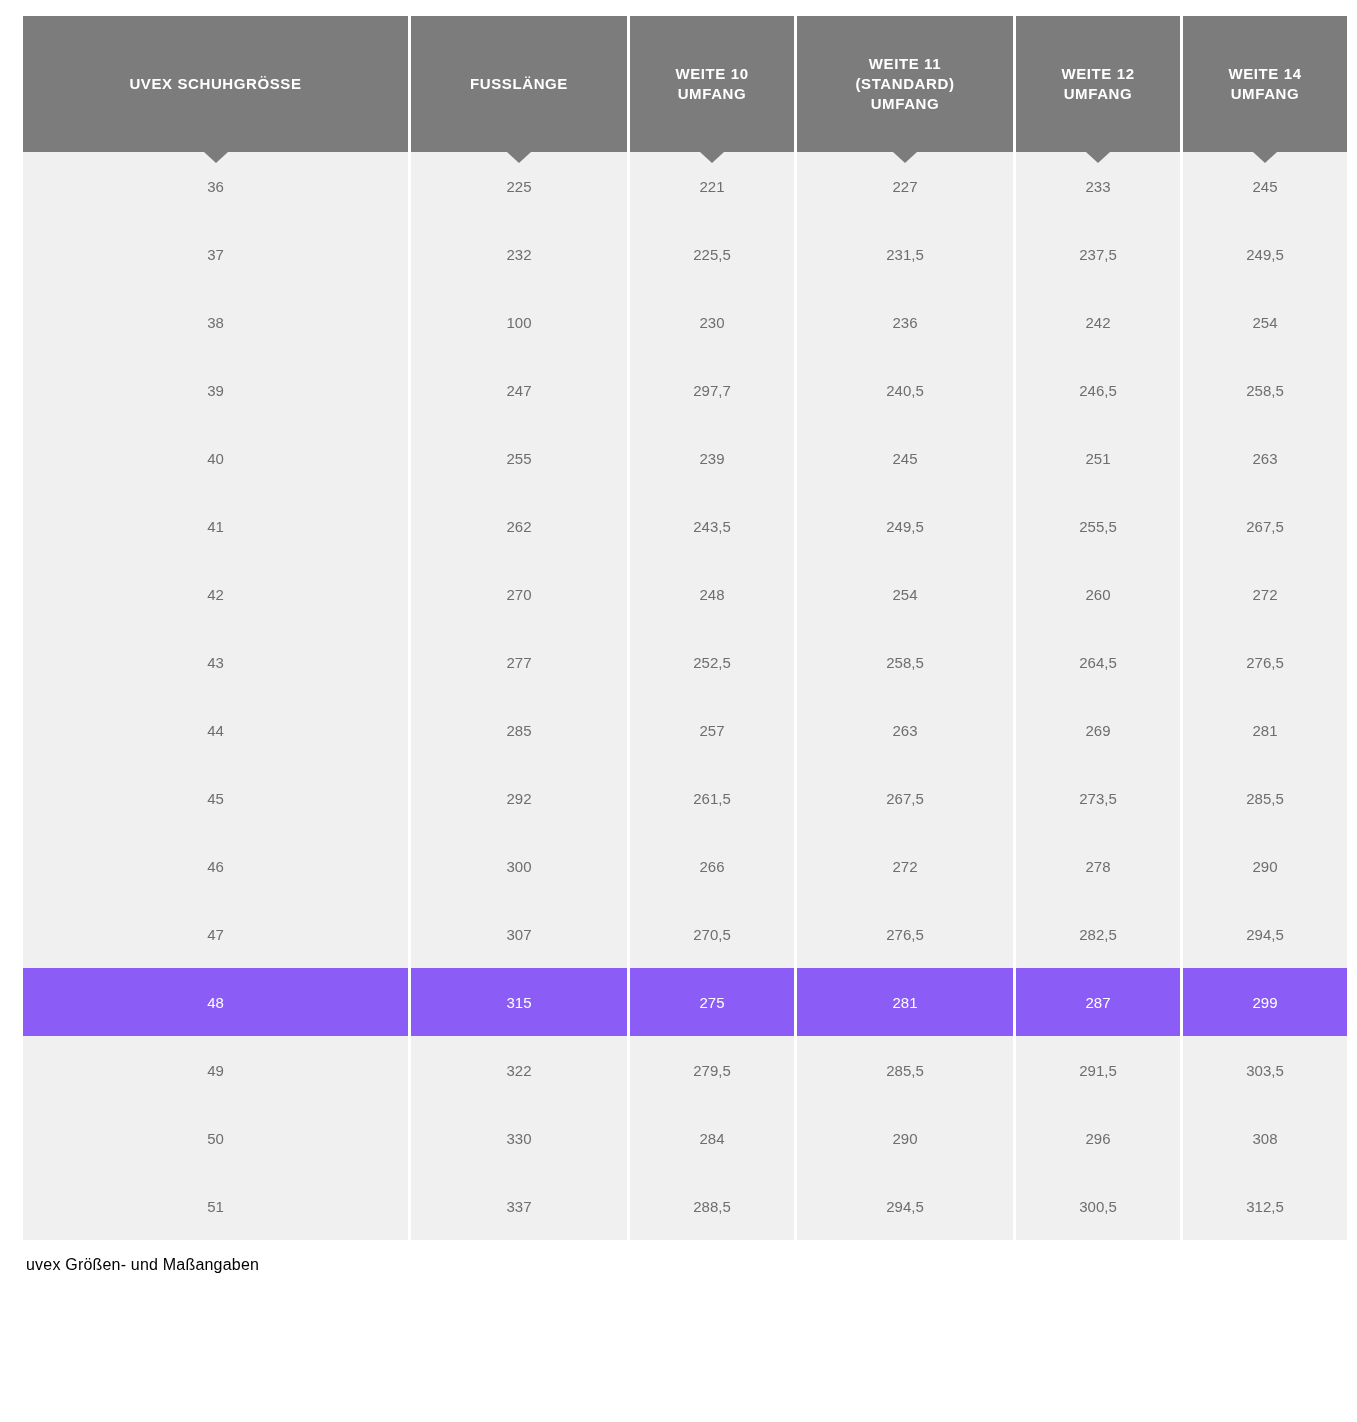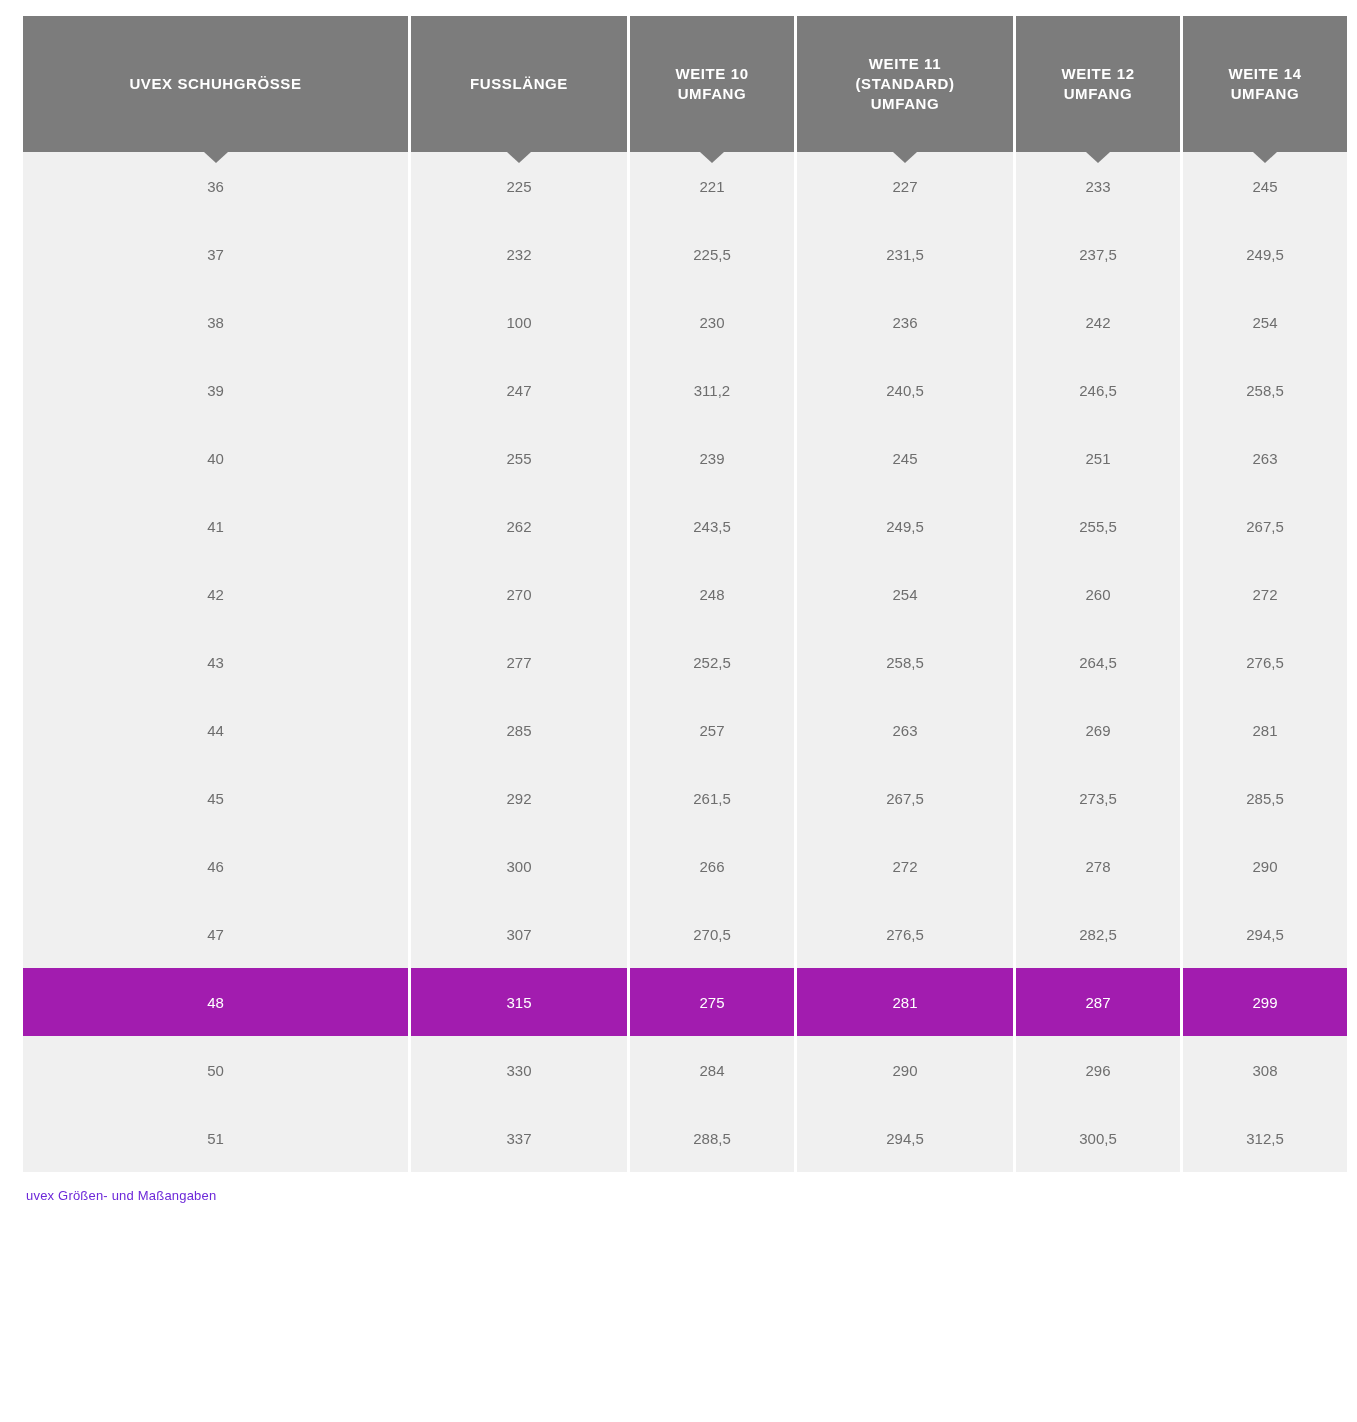--- a/index.html
+++ b/index.html
@@ -61,29 +61,29 @@
   table.size-table tbody td {
     background: #f0f0f0;
     text-align: center;
     font-size: 15px;
     color: #6e6e6e;
     height: 68px;
     vertical-align: middle;
     padding: 0 4px;
   }
   table.size-table tbody tr.highlight td {
-    background: #a21caf;
+    background: #8b5cf6;
     color: #ffffff;
     margin-left: 43px;
   }
   .caption {
     margin-top: 16px;
     padding-left: 6px;
-    font-size: 13px;
-    color: #6d28d9;
+    font-size: 16px;
+    color: #000000;
     letter-spacing: 0.2px;
   }
 </style>
 </head>
 <body>
 
 <div class="page">
 
   <table class="size-table">
     <colgroup>
@@ -125,21 +125,21 @@
           <td>38</td>
           <td>100</td>
           <td>230</td>
           <td>236</td>
           <td>242</td>
           <td>254</td>
         </tr>
         <tr>
           <td>39</td>
           <td>247</td>
-          <td>311,2</td>
+          <td>297,7</td>
           <td>240,5</td>
           <td>246,5</td>
           <td>258,5</td>
         </tr>
         <tr>
           <td>40</td>
           <td>255</td>
           <td>239</td>
           <td>245</td>
           <td>251</td>
@@ -203,20 +203,28 @@
         </tr>
         <tr class="highlight">
           <td>48</td>
           <td>315</td>
           <td>275</td>
           <td>281</td>
           <td>287</td>
           <td>299</td>
         </tr>
         <tr>
+          <td>49</td>
+          <td>322</td>
+          <td>279,5</td>
+          <td>285,5</td>
+          <td>291,5</td>
+          <td>303,5</td>
+        </tr>
+        <tr>
           <td>50</td>
           <td>330</td>
           <td>284</td>
           <td>290</td>
           <td>296</td>
           <td>308</td>
         </tr>
         <tr>
           <td>51</td>
           <td>337</td>

